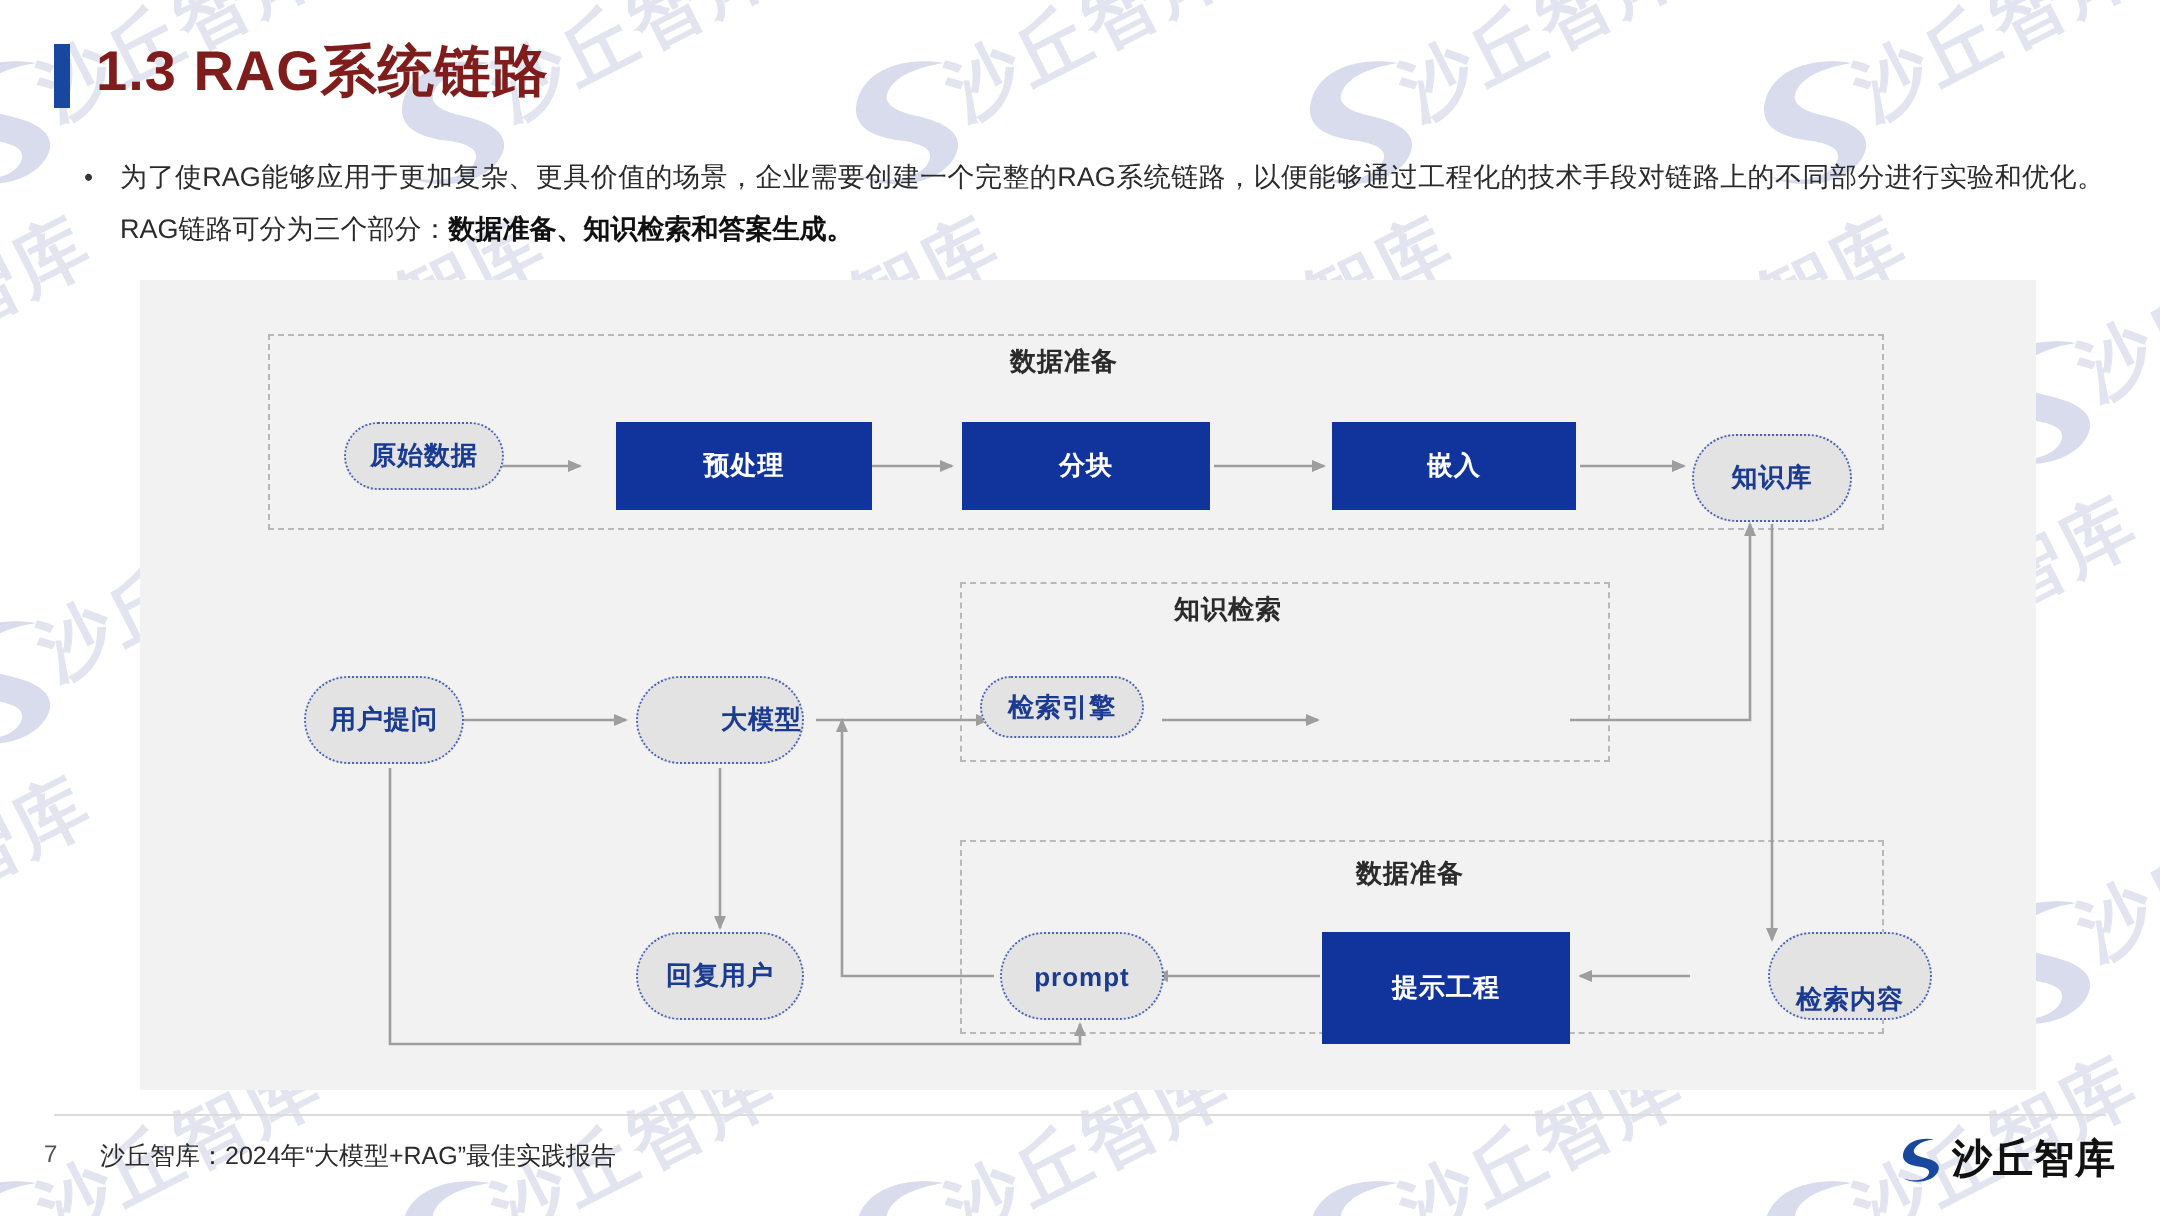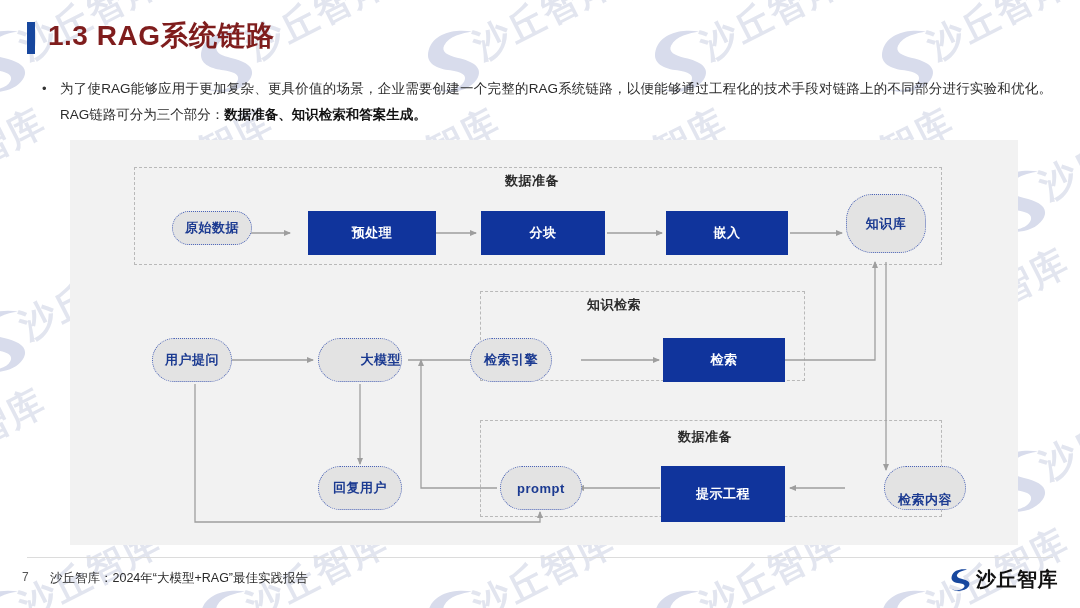--- a/index.html
+++ b/index.html
@@ -440,35 +440,32 @@
   </div>
   <div class="node node-box" style="left:308px; top:211px; width:128px; height:44px;">
     <span>预处理</span>
   </div>
   <div class="node node-box" style="left:481px; top:211px; width:124px; height:44px;">
     <span>分块</span>
   </div>
   <div class="node node-box" style="left:666px; top:211px; width:122px; height:44px;">
     <span>嵌入</span>
   </div>
-  <div class="node node-round" style="left:846px; top:194px; width:80px; height:59px;align-items:center;">
+  <div class="node node-round" style="left:846px; top:217px; width:80px; height:44px;align-items:center;">
     <span>知识库</span>
   </div>
 
   <div class="node node-round" style="left:152px; top:338px; width:80px; height:44px;">
     <span>用户提问</span>
   </div>
   <div class="node node-round" style="left:318px; top:338px; width:84px; height:44px;justify-content:flex-end;">
     <span>大模型</span>
   </div>
-  <div class="node node-round" style="left:470px; top:338px; width:82px; height:44px;justify-content:center;">
+  <div class="node node-round" style="left:490px; top:338px; width:82px; height:31px;justify-content:center;">
     <span>检索引擎</span>
-  </div>
-  <div class="node node-box" style="left:663px; top:338px; width:122px; height:44px;">
-    <span>检索</span>
   </div>
 
   <div class="node node-round" style="left:500px; top:466px; width:82px; height:44px;">
     <span>prompt</span>
   </div>
   <div class="node node-round" style="left:318px; top:466px; width:84px; height:44px;">
     <span>回复用户</span>
   </div>
   <div class="node node-box" style="left:661px; top:466px; width:124px; height:56px;">
     <span>提示工程</span>

